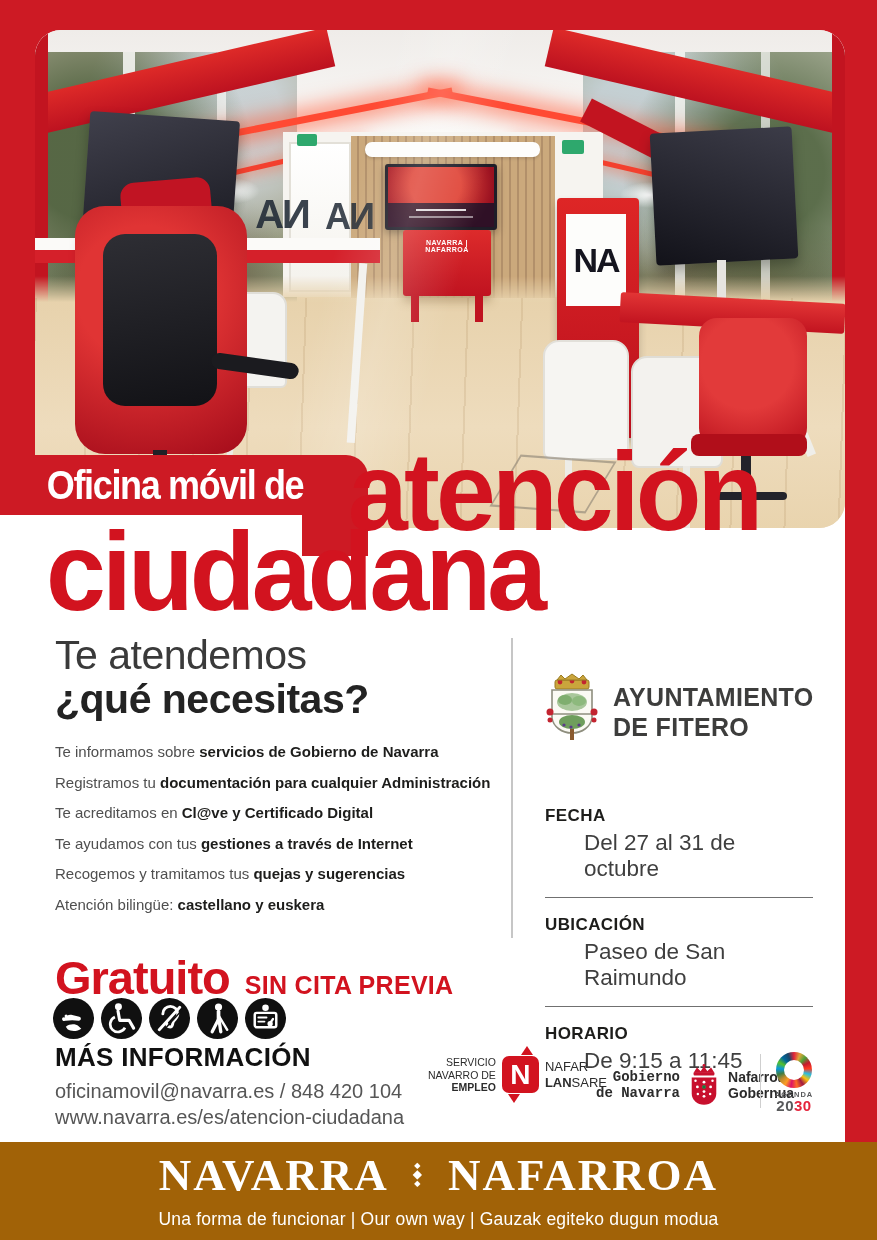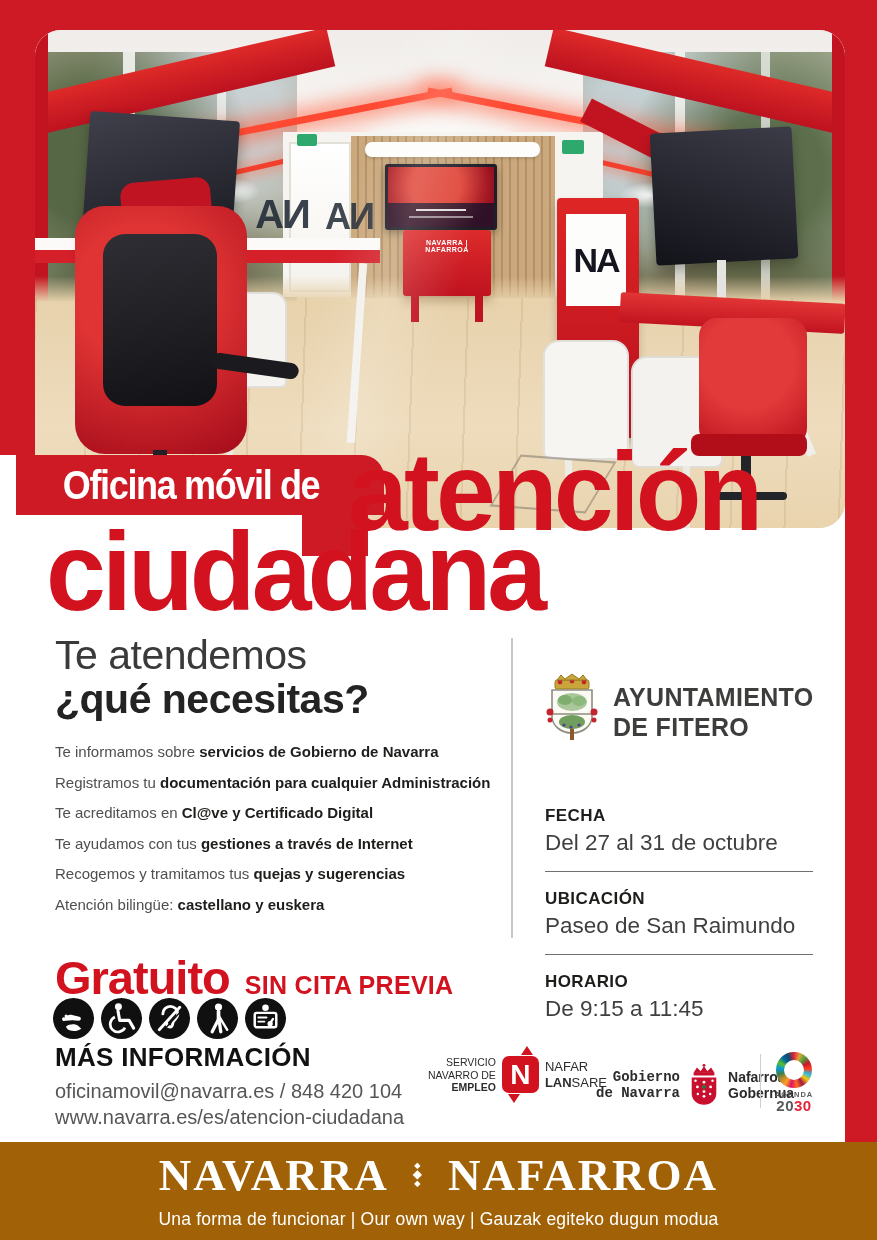--- a/index.html
+++ b/index.html
@@ -99,42 +99,42 @@
   .ph-chair-rl-b3 { left:58px; top:468px; width:134px; height:9px; background:#222228; border-radius:4px; transform:rotate(-28deg); }
   .ph-wheel1 { left:46px;  top:476px; width:16px; height:16px; background:#1a1a20; border-radius:50%; }
   .ph-wheel2 { left:118px; top:486px; width:16px; height:16px; background:#1a1a20; border-radius:50%; }
   .ph-wheel3 { left:188px; top:476px; width:16px; height:16px; background:#1a1a20; border-radius:50%; }
   .ph-tile { left:468px; top:428px; width:100px; height:52px; border:2px solid rgba(145,135,120,.65); transform:skewX(-28deg) rotate(4deg); }
   .ph-sheen { left:0; top:0; width:810px; height:498px; background:linear-gradient(105deg, transparent 38%, rgba(255,255,255,.16) 45%, transparent 52%); }
 
   
   .white-patch { position:absolute; left:0; top:513px; width:302px; height:22px; background:#fff; z-index:4; }
   .title-connector { position:absolute; left:302px; top:508px; width:66px; height:48px; background:#cd1a24; z-index:5; }
-  .title-band { position:absolute; left:16px; top:455px; width:368px; height:60px; background:#cd1a24; border-top-right-radius:22px; z-index:6;
+  .title-band { position:absolute; left:0; top:455px; width:368px; height:60px; background:#cd1a24; border-top-right-radius:22px; z-index:6;
                 display:flex; align-items:center; }
   .title-band span { color:#fff; font-size:40px; font-weight:700; letter-spacing:-1.5px; padding-left:52px; transform:scaleX(.9); transform-origin:left center; white-space:nowrap; }
   .title-word { position:absolute; color:#d2131f; font-weight:700; font-size:112px; line-height:1; letter-spacing:-4px; z-index:7; transform:scaleX(.96); transform-origin:left top; white-space:nowrap; }
   .title-word.w1 { left:348px; top:436px; }
   .title-word.w2 { left:46px;  top:516px; }
 
   
   .intro { position:absolute; left:55px; top:634px; z-index:8; }
   .intro-light { font-size:41px; font-weight:400; color:#3a3a3a; line-height:1.05; letter-spacing:-.5px; }
   .intro-bold  { font-size:41px; font-weight:700; color:#232323; line-height:1.1; letter-spacing:-.5px; }
   .services { position:absolute; left:55px; top:742px; width:470px; }
   .service { font-size:15px; color:#4f4f4f; line-height:1.3; margin-bottom:11px; }
   .service b { color:#1d1d1b; }
   .divider-v { position:absolute; left:511px; top:638px; width:2px; height:300px; background:#c6c6c6; }
 
   
   .fitero { position:absolute; left:543px; top:672px; display:flex; align-items:center; gap:12px; }
   .fitero-name { font-size:25px; font-weight:700; color:#3d3d3c; line-height:1.2; letter-spacing:.3px; }
   .details { position:absolute; left:545px; top:806px; width:268px; }
   .detail-label { font-size:17px; font-weight:700; color:#1d1d1b; letter-spacing:.4px; }
-  .detail-value { font-size:22.5px; color:#3f3f3f; margin-top:4px; }
+  .detail-value { font-size:22.5px; color:#3f3f3f; margin-top:4px;margin-left:39px; }
   .detail-rule { border:none; border-top:1.5px solid #707070; margin:15px 0 17px; }
 
   
   .free { position:absolute; left:55px; top:950px; display:flex; align-items:baseline; gap:15px; }
   .free-big   { font-size:47px; font-weight:700; color:#d2131f; letter-spacing:-1px; }
   .free-small { font-size:25px; font-weight:700; color:#d2131f; letter-spacing:.3px; }
   .access { position:absolute; left:53px; top:998px; display:flex; gap:7px; }
   .moreinfo { position:absolute; left:55px; top:1042px; }
   .moreinfo-h { font-size:26px; font-weight:700; color:#111; letter-spacing:.3px; margin-bottom:6px; }
   .moreinfo-line { font-size:20px; color:#565656; line-height:1.28; text-decoration:none; display:block; }

